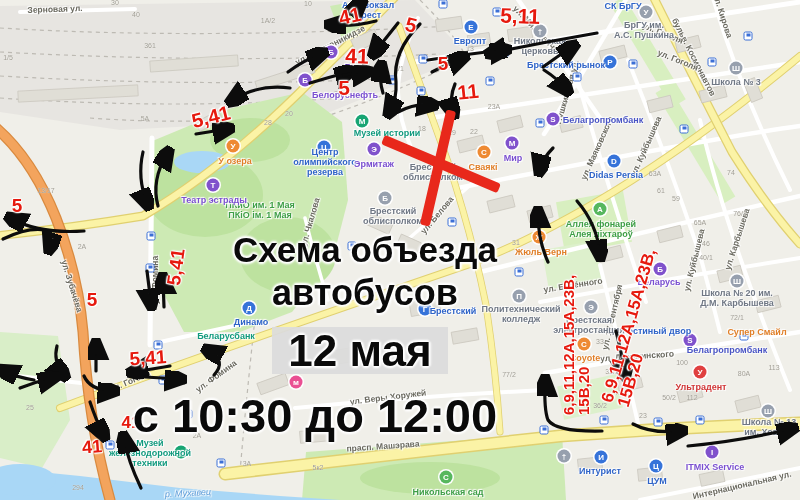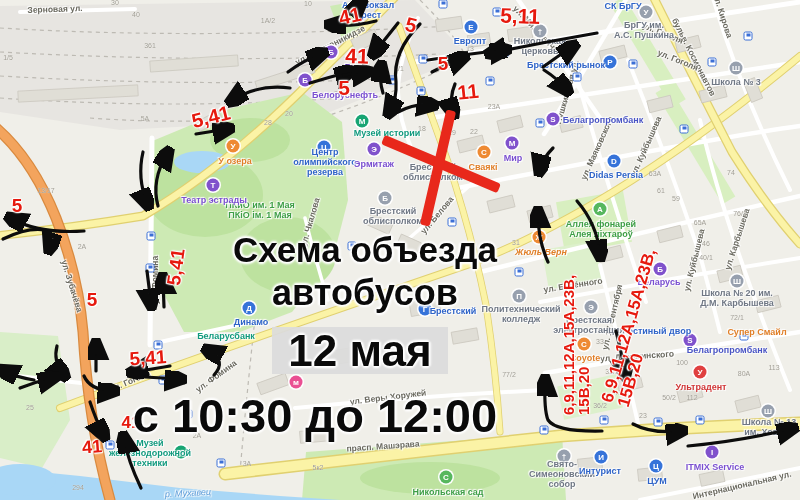--- a/index.html
+++ b/index.html
@@ -416,21 +416,21 @@
       <div class="poi-lab" style="color: rgb(17, 154, 126); left: 150px; top: 453px; transform: translate(-50%, -50%);">
         <div>Музей</div>
         <div>железнодорожной</div>
         <div>техники</div>
       </div>
       <div class="poi-ic" style="background: rgb(87, 183, 94); left: 446px; top: 477px; transform: translate(-50%, -50%);">С</div>
       <div class="poi-lab" style="color: rgb(61, 158, 69); left: 448px; top: 492px; transform: translate(-50%, -50%);">
         <div>Никольская сад</div>
       </div>
       <div class="poi-ic" style="background: rgb(238, 138, 51); left: 539px; top: 237px; transform: translate(-50%, -50%);">Ж</div>
-      <div class="poi-lab" style="color: rgb(224, 127, 40); left: 541px; top: 252px; transform: translate(-50%, -50%); font-style: italic;">
+      <div class="poi-lab" style="color: rgb(224, 127, 40); left: 541px; top: 252px; transform: translate(-50%, -50%);">
         <div>Жюль Верн</div>
       </div>
       <div class="poi-ic" style="background: rgb(87, 183, 94); left: 600px; top: 209px; transform: translate(-50%, -50%);">А</div>
       <div class="poi-lab" style="color: rgb(61, 158, 69); left: 601px; top: 229px; transform: translate(-50%, -50%);">
         <div>Аллея фонарей</div>
         <div>Алея ліхтароў</div>
       </div>
       <div class="poi-ic" style="background: rgb(128, 82, 204); left: 660px; top: 269px; transform: translate(-50%, -50%);">Б</div>
       <div class="poi-lab" style="color: rgb(122, 79, 208); left: 659px; top: 282px; transform: translate(-50%, -50%);">
         <div>Беларусь</div>
@@ -466,25 +466,20 @@
       <div class="poi-ic" style="background: rgb(151, 160, 174); left: 519px; top: 296px; transform: translate(-50%, -50%);">П</div>
       <div class="poi-lab" style="color: rgb(111, 119, 132); left: 521px; top: 314px; transform: translate(-50%, -50%);">
         <div>Политехнический</div>
         <div>колледж</div>
       </div>
       <div class="poi-ic" style="background: rgb(54, 115, 217); left: 425px; top: 309px; transform: translate(-50%, -50%);">Г</div>
       <div class="poi-lab" style="color: rgb(47, 100, 200); left: 453px; top: 311px; transform: translate(-50%, -50%);">
         <div>Брестский</div>
       </div>
       <div class="poi-ic" style="background: rgb(151, 160, 174); left: 564px; top: 456px; transform: translate(-50%, -50%);">†</div>
-      <div class="poi-lab" style="color: rgb(111, 119, 132); left: 562px; top: 474px; transform: translate(-50%, -50%);">
-        <div>Свято-</div>
-        <div>Симеоновский</div>
-        <div>собор</div>
-      </div>
       <div class="poi-ic" style="background: rgb(54, 115, 217); left: 601px; top: 457px; transform: translate(-50%, -50%);">И</div>
       <div class="poi-lab" style="color: rgb(47, 100, 200); left: 600px; top: 471px; transform: translate(-50%, -50%);">
         <div>Интурист</div>
       </div>
       <div class="poi-ic" style="background: rgb(54, 115, 217); left: 656px; top: 466px; transform: translate(-50%, -50%);">Ц</div>
       <div class="poi-lab" style="color: rgb(47, 100, 200); left: 657px; top: 481px; transform: translate(-50%, -50%);">
         <div>ЦУМ</div>
       </div>
       <div class="poi-ic" style="background: rgb(128, 82, 204); left: 712px; top: 452px; transform: translate(-50%, -50%);">I</div>
       <div class="poi-lab" style="color: rgb(122, 79, 208); left: 715px; top: 467px; transform: translate(-50%, -50%);">

